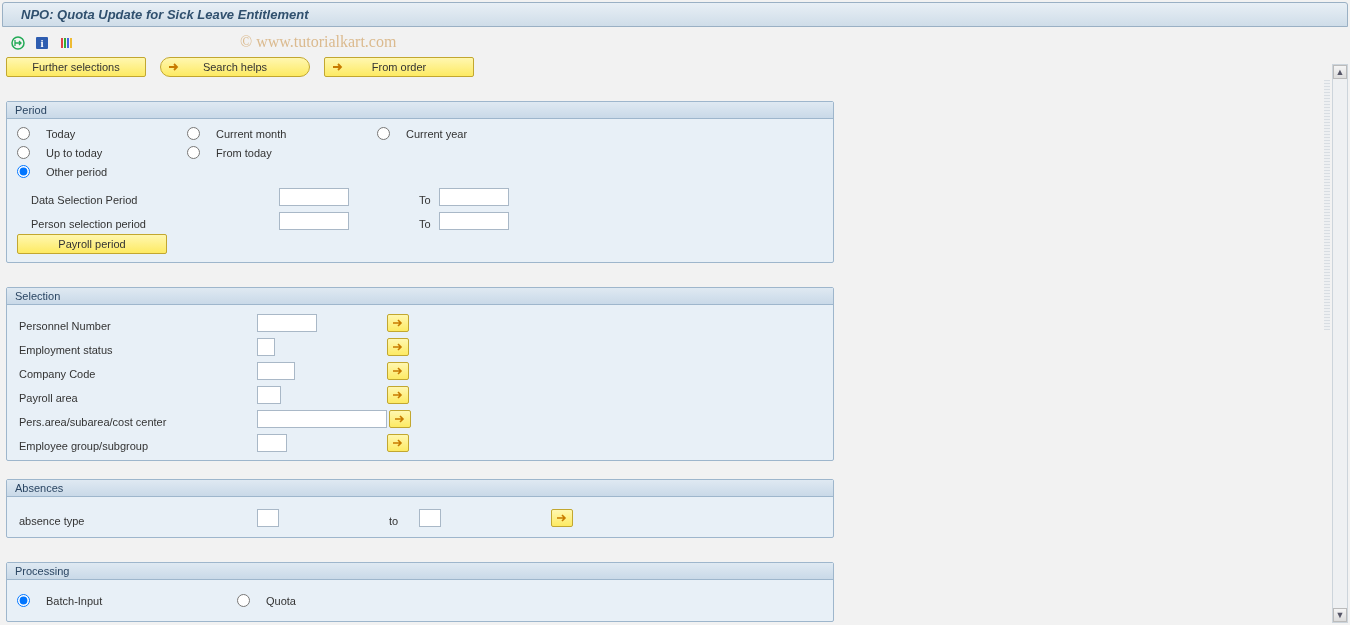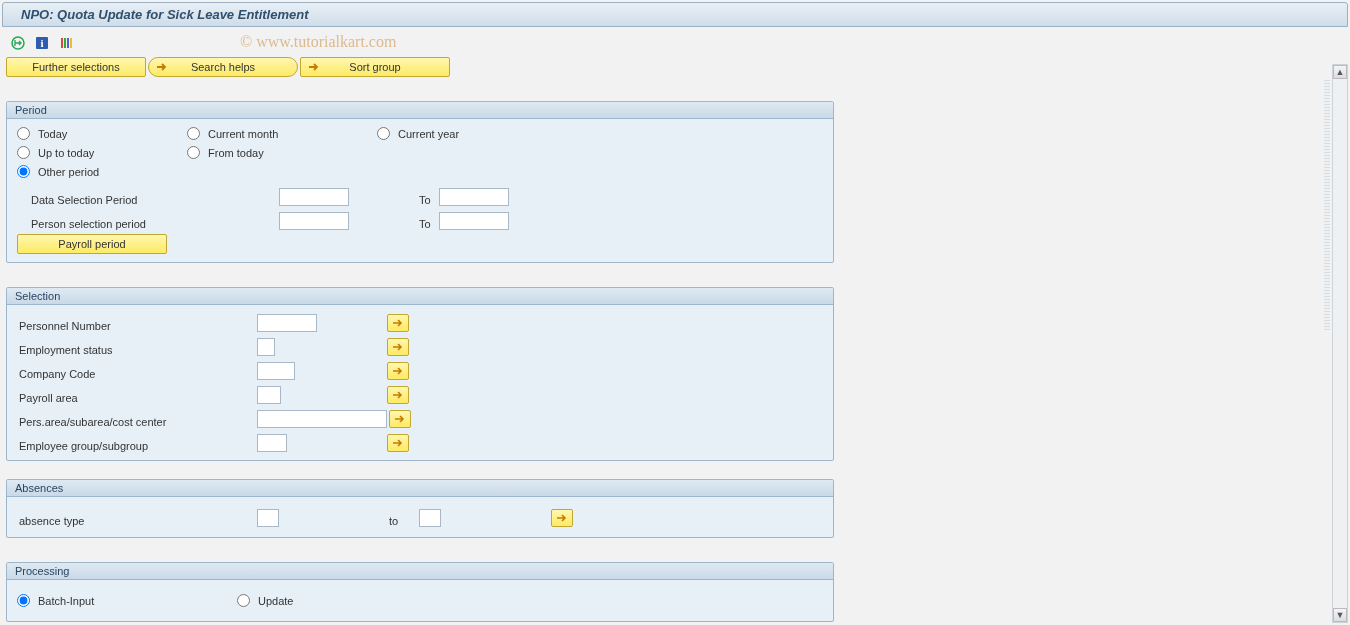--- a/index.html
+++ b/index.html
@@ -42,21 +42,21 @@
       font-size: 16px; color: rgba(200,140,60,0.55);
       font-family: Georgia, serif;
       pointer-events:none;
     }
     .content {
       padding: 0 6px;
       height: calc(100% - 60px);
       overflow-y: auto;
       position: relative;
     }
-    .btn-row { display: flex; gap: 2px; margin-bottom: 4px; }
+    .btn-row { display: flex; gap: 14px; margin-bottom: 4px; }
     .yellow-btn {
       background: linear-gradient(to bottom, #fff7b0, #fdea63);
       border: 1px solid #c2a730;
       border-radius: 2px;
       padding: 2px 10px;
       font-size: 11px;
       color: #333;
       cursor: pointer;
       height: 20px;
       display: inline-flex;
@@ -79,21 +79,21 @@
     }
     .group-title {
       background: linear-gradient(to bottom, #dfe9f2, #c9d9e8);
       border-bottom: 1px solid #9eb6cc;
       padding: 2px 8px;
       font-size: 11px;
       color: #2a4562;
     }
     .group-body { padding: 8px 10px; }
     .radio-row { display: flex; align-items: center; margin-bottom: 6px; }
-    .radio-cell { display: flex; align-items: flex-end; gap: 8px; font-size:11px;}
+    .radio-cell { display: flex; align-items: flex-end; gap: 16px; font-size:11px;}
     .radio-cell input[type=radio]{ margin:0;}
     .field-row {
       display: flex; align-items: flex-end; margin-bottom: 2px; height: 22px;
     }
     .field-label { width: 220px; padding-left: 2px; }
     .field-label.indent { padding-left: 14px; }
     .txt {
       border: 1px solid #a9b8c7;
       background: #fff;
       height: 18px;
@@ -155,21 +155,21 @@
           </svg>
         </span>
       <span>Search helps</span>
     </button>
     <button class="yellow-btn" style="min-width:150px;">
       <span class="arrow-ic">
           <svg width="12" height="12">
             <path d="M2 6 L9 6 M7 3 L10 6 L7 9" stroke="#c77a00" stroke-width="1.8" fill="none"></path>
           </svg>
         </span>
-      <span>Sort group</span>
+      <span>From order</span>
     </button>
   </div>
 
   <div class="group-box">
     <div class="group-title">Period</div>
     <div class="group-body">
       <div class="radio-row">
         <div class="radio-cell" style="width:170px;">
             <input type="radio" name="period" style="">
             <span>Today</span>
@@ -316,21 +316,21 @@
   <div class="group-box">
     <div class="group-title">Processing</div>
     <div class="group-body" style="padding-top:14px;">
       <div class="radio-row">
         <div class="radio-cell" style="width:220px;">
             <input type="radio" name="proc1" checked="" style="">
             <span>Batch-Input</span>
           </div>
         <div class="radio-cell">
             <input type="radio" name="proc1" style="">
-            <span>Update</span>
+            <span>Quota</span>
           </div>
       </div>
     </div>
   </div>
 </div>
 
 <div class="scrollbar-fake">
   <div class="scroll-arrow scroll-up">▲</div>
   <div class="scroll-arrow scroll-down">▼</div>
 </div>

